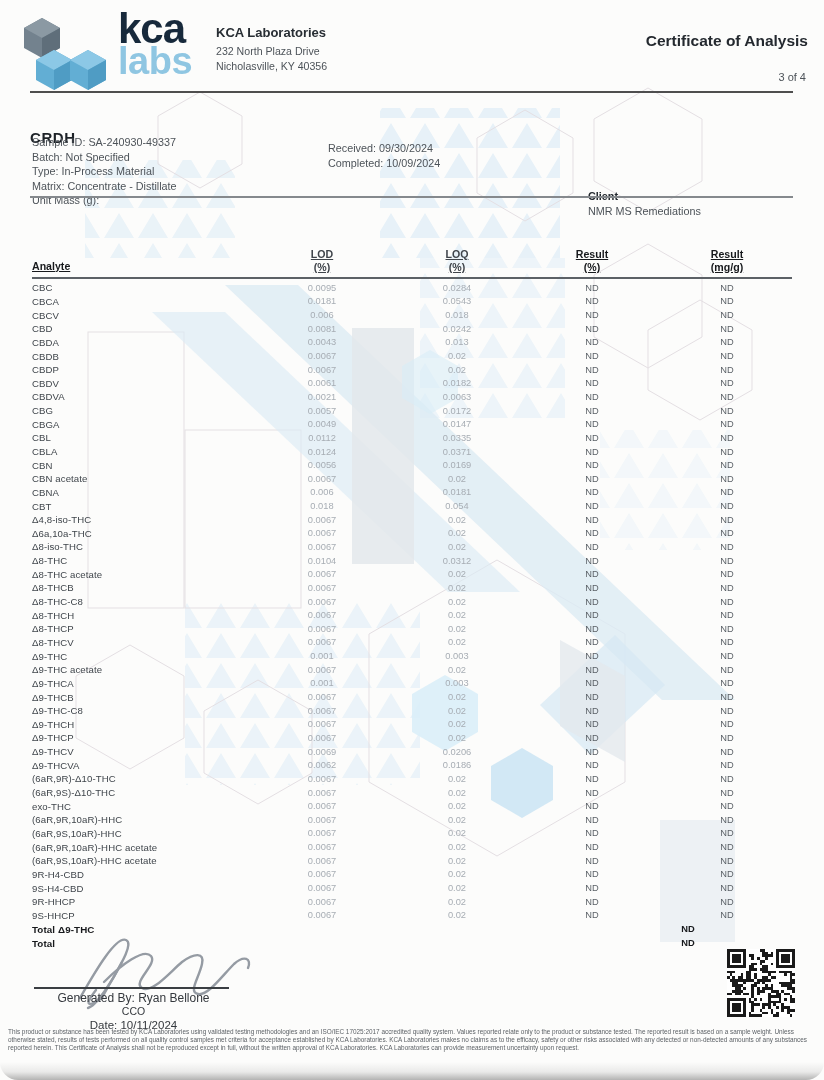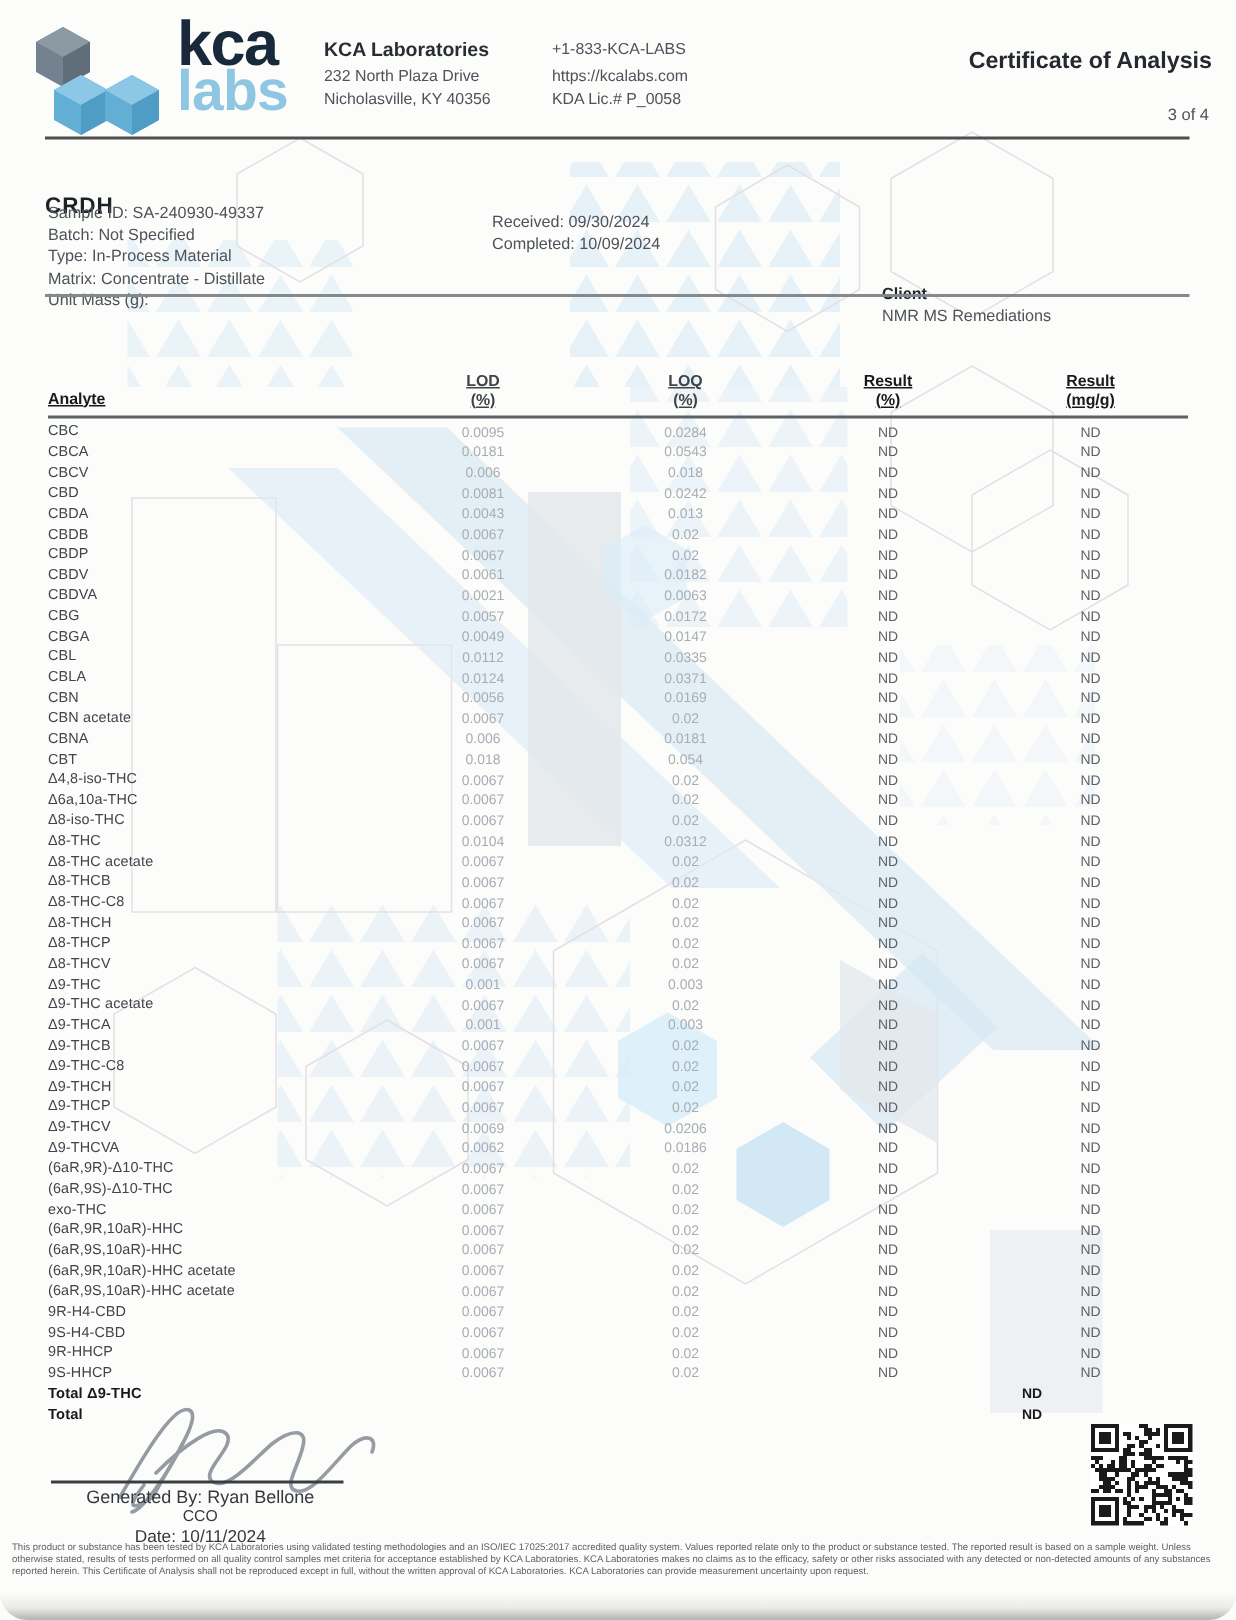--- a/index.html
+++ b/index.html
@@ -128,25 +128,20 @@
       <div class="logo-labs">labs</div>
     </div>
   </div>
 
   <div class="fg labinfo">
     <div class="nm">KCA Laboratories</div>
     <div class="ln">232 North Plaza Drive</div>
     <div class="ln">Nicholasville, KY 40356</div>
   </div>
 
-  <div class="fg labinfo2">
-    <div class="ln">+1-833-KCA-LABS</div>
-    <div class="ln">https://kcalabs.com</div>
-    <div class="ln">KDA Lic.# P_0058</div>
-  </div>
 
   <div class="fg coa-title">Certificate of Analysis</div>
   <div class="fg page-no">3 of 4</div>
   <div class="fg rule1"></div>
 
   <div class="fg crdh">CRDH</div>
 
   <div class="fg sampleinfo">
     <div>Sample ID: SA-240930-49337</div>
     <div>Batch: Not Specified</div>

